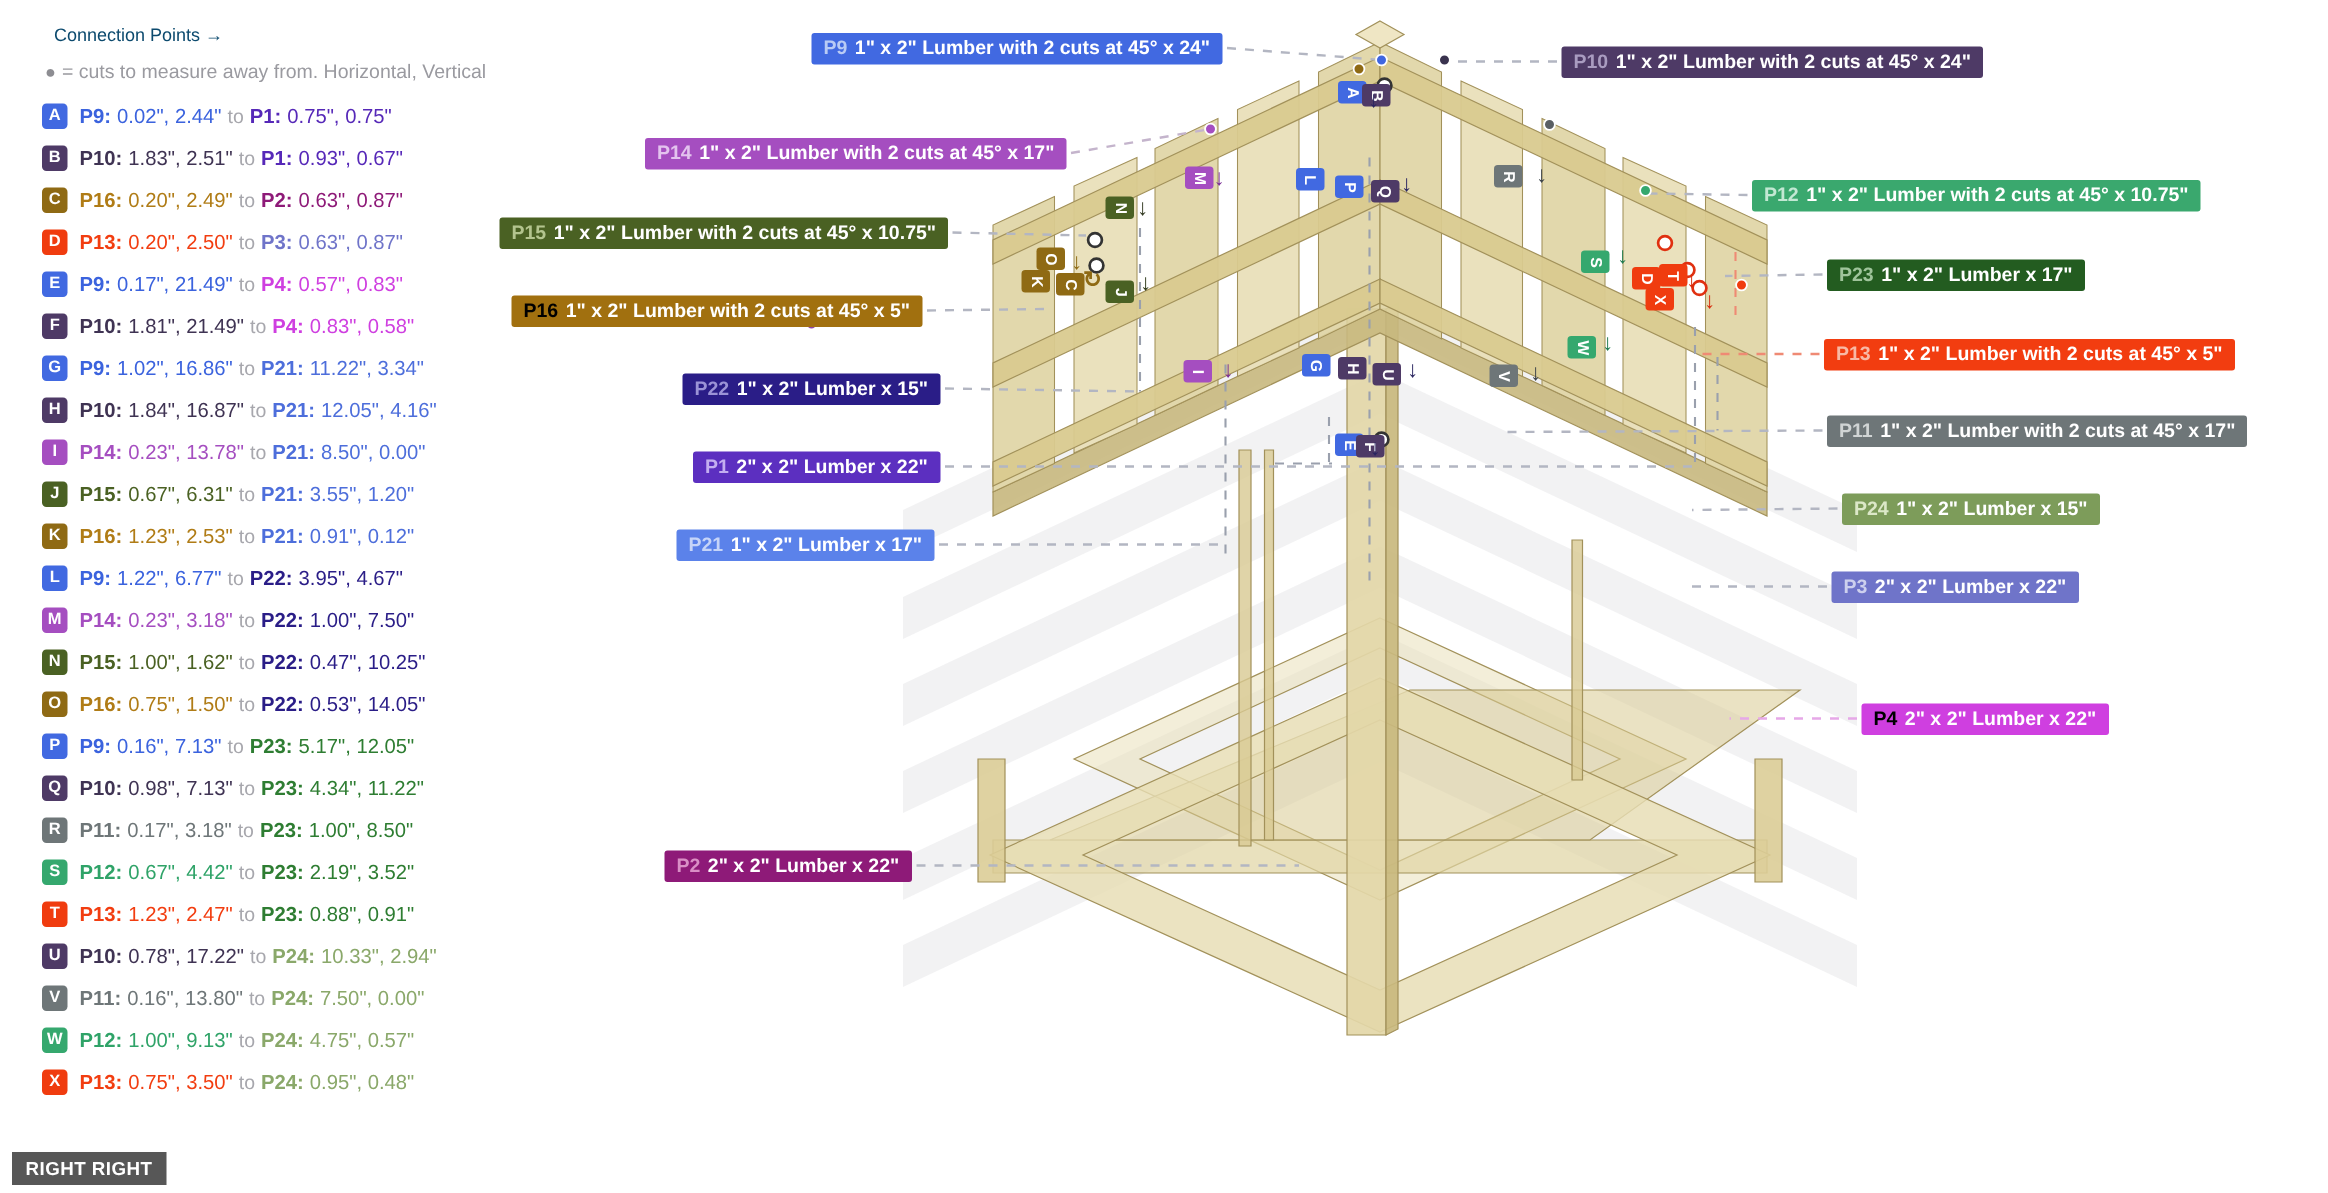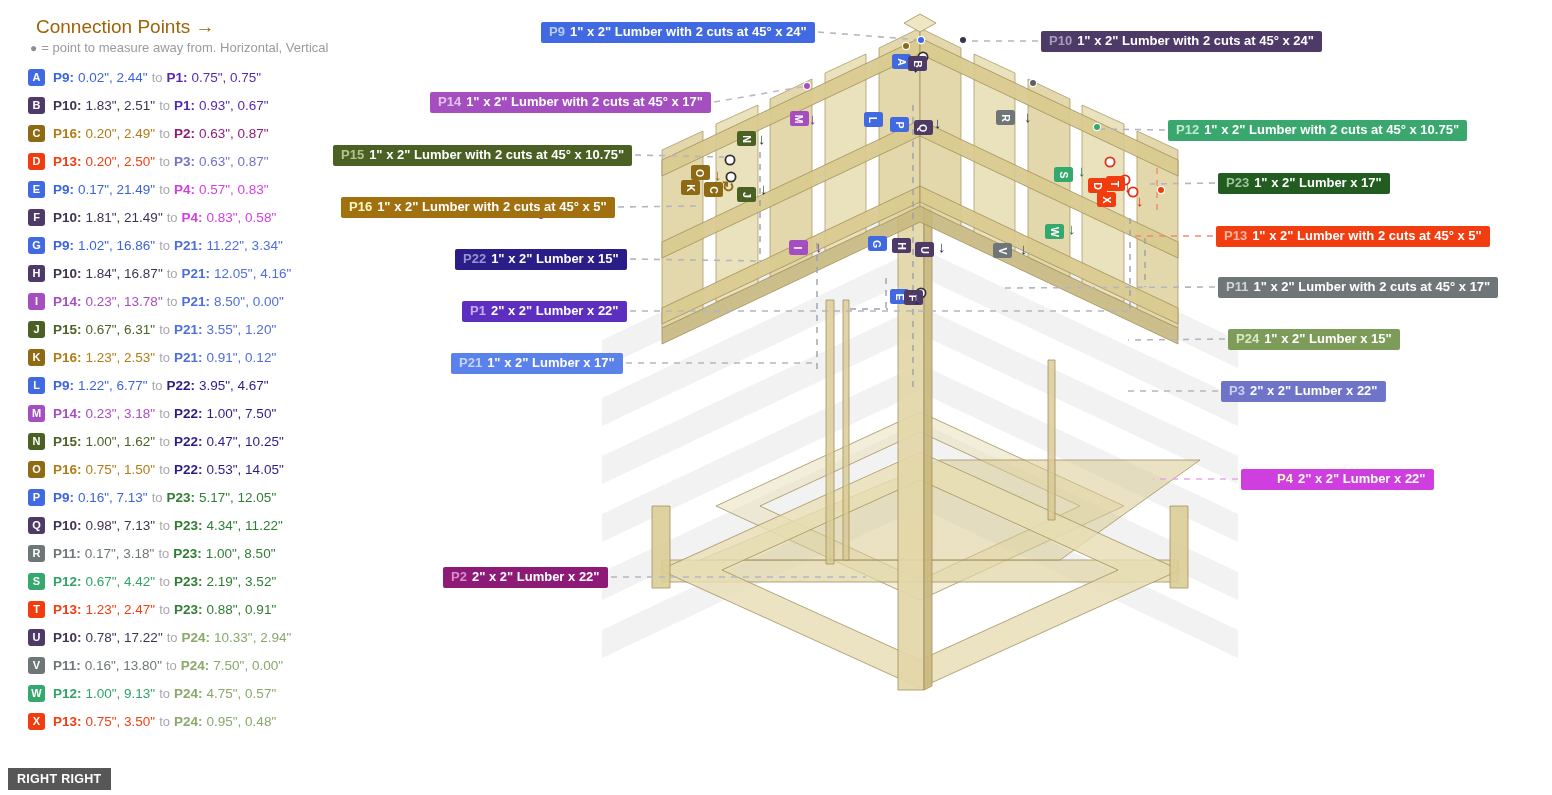--- a/index.html
+++ b/index.html
@@ -1,19 +1,19 @@
 <!DOCTYPE html>
 <html><head>
 <meta charset="utf-8">
 <style>
   html,body{margin:0;padding:0;background:#ffffff;}
   #canvas{position:relative;width:1552px;height:795px;overflow:hidden;
           font-family:"Liberation Sans",sans-serif;background:#ffffff;}
   
-  #hdr{position:absolute;left:36px;top:16px;color:#a16207;font-size:19px;}
+  #hdr{position:absolute;left:36px;top:16px;color:#0c4a6e;font-size:12px;}
   #legend{position:absolute;left:30px;top:40px;color:#9a9aa0;font-size:13px;}
   #legend .bullet{color:#8d8d92;font-size:12px;margin-right:4px;}
   
   #rows{position:absolute;left:28px;top:66px;z-index:9;}
   .row{position:absolute;left:0;height:22px;display:flex;align-items:center;white-space:nowrap;}
   .lbadge{display:inline-flex;align-items:center;justify-content:center;width:17px;height:17px;
           border-radius:3px;color:#fff;font-size:11px;font-weight:bold;margin-right:8px;}
   .row .seg{font-size:13.5px;font-weight:bold;margin-right:4px;}
   .row .vals{font-size:13.5px;font-weight:normal;margin-right:4px;}
   .row .to{font-size:13px;color:#a7a7ad;margin-right:4px;font-weight:normal;}
@@ -124,21 +124,21 @@
       <circle cx="730" cy="160" r="4.6" fill="#ffffff" stroke="#333333" stroke-width="1.8"></circle>
       <circle cx="731" cy="177" r="4.6" fill="#ffffff" stroke="#333333" stroke-width="1.8"></circle>
       <circle cx="921" cy="293" r="4.6" fill="#ffffff" stroke="#333333" stroke-width="1.8"></circle>
       <circle cx="1110" cy="162" r="4.6" fill="#ffffff" stroke="#e03010" stroke-width="1.8"></circle>
       <circle cx="1125" cy="180" r="4.6" fill="#ffffff" stroke="#e03010" stroke-width="1.8"></circle>
       <circle cx="1133" cy="192" r="4.6" fill="#ffffff" stroke="#e03010" stroke-width="1.8"></circle>
     </svg>
 
   <div id="hdr">Connection Points →</div>
   <div id="legend">
-    <span class="bullet">●</span><span>= point to measure away from. Horizontal, Vertical</span>
+    <span class="bullet">●</span><span>= cuts to measure away from. Horizontal, Vertical</span>
   </div>
 
   <div id="rows">
       <div class="row" style="top: 0px;">
         <span class="lbadge" style="background: rgb(65, 105, 225);">A</span>
         <span class="seg" style="color: rgb(59, 99, 222);">P9:</span>
         <span class="vals" style="color: rgb(59, 99, 222);">0.02", 2.44"</span>
         <span class="to">to</span>
         <span class="seg" style="color: rgb(86, 40, 184);">P1:</span>
         <span class="vals" style="color: rgb(86, 40, 184);">0.75", 0.75"</span>
@@ -327,32 +327,32 @@
         <span class="seg" style="color: rgb(138, 168, 106);">P24:</span>
         <span class="vals" style="color: rgb(138, 168, 106);">0.95", 0.48"</span>
       </div>
     </div>
 
   <div id="labels">
       <div class="plabel" style="left: 541px; top: 22px; background: rgb(65, 105, 225);"><span class="pfx" style="color: rgb(185, 203, 245);">P9</span><span>1" x 2" Lumber with 2 cuts at 45° x 24"</span></div>
       <div class="plabel" style="left: 1041px; top: 31px; background: rgb(78, 58, 102);"><span class="pfx" style="color: rgb(169, 156, 192);">P10</span><span>1" x 2" Lumber with 2 cuts at 45° x 24"</span></div>
       <div class="plabel" style="left: 430px; top: 92px; background: rgb(165, 78, 192);"><span class="pfx" style="color: rgb(227, 195, 238);">P14</span><span>1" x 2" Lumber with 2 cuts at 45° x 17"</span></div>
       <div class="plabel" style="left: 333px; top: 145px; background: rgb(74, 97, 35);"><span class="pfx" style="color: rgb(179, 196, 142);">P15</span><span>1" x 2" Lumber with 2 cuts at 45° x 10.75"</span></div>
-      <div class="plabel" style="left: 341px; top: 197px; background: rgb(161, 112, 15);"><span class="pfx" style="color: #fef9c3;">P16</span><span>1" x 2" Lumber with 2 cuts at 45° x 5"</span></div>
+      <div class="plabel" style="left: 341px; top: 197px; background: rgb(161, 112, 15);"><span class="pfx" style="color: #000000;">P16</span><span>1" x 2" Lumber with 2 cuts at 45° x 5"</span></div>
       <div class="plabel" style="left: 455px; top: 249px; background: rgb(42, 29, 135);"><span class="pfx" style="color: rgb(155, 147, 214);">P22</span><span>1" x 2" Lumber x 15"</span></div>
       <div class="plabel" style="left: 462px; top: 301px; background: rgb(92, 47, 192);"><span class="pfx" style="color: rgb(195, 174, 240);">P1</span><span>2" x 2" Lumber x 22"</span></div>
       <div class="plabel" style="left: 451px; top: 353px; background: rgb(91, 130, 234);"><span class="pfx" style="color: rgb(198, 212, 248);">P21</span><span>1" x 2" Lumber x 17"</span></div>
       <div class="plabel" style="left: 443px; top: 567px; background: rgb(142, 26, 120);"><span class="pfx" style="color: rgb(217, 143, 198);">P2</span><span>2" x 2" Lumber x 22"</span></div>
       <div class="plabel" style="left: 1168px; top: 120px; background: rgb(58, 168, 110);"><span class="pfx" style="color: rgb(194, 232, 211);">P12</span><span>1" x 2" Lumber with 2 cuts at 45° x 10.75"</span></div>
       <div class="plabel" style="left: 1218px; top: 173px; background: rgb(35, 92, 32);"><span class="pfx" style="color: rgb(159, 196, 155);">P23</span><span>1" x 2" Lumber x 17"</span></div>
       <div class="plabel" style="left: 1216px; top: 226px; background: rgb(242, 61, 16);"><span class="pfx" style="color: rgb(248, 185, 165);">P13</span><span>1" x 2" Lumber with 2 cuts at 45° x 5"</span></div>
       <div class="plabel" style="left: 1218px; top: 277px; background: rgb(110, 118, 120);"><span class="pfx" style="color: rgb(208, 212, 212);">P11</span><span>1" x 2" Lumber with 2 cuts at 45° x 17"</span></div>
       <div class="plabel" style="left: 1228px; top: 329px; background: rgb(125, 156, 90);"><span class="pfx" style="color: rgb(220, 232, 200);">P24</span><span>1" x 2" Lumber x 15"</span></div>
       <div class="plabel" style="left: 1221px; top: 381px; background: rgb(111, 116, 201);"><span class="pfx" style="color: rgb(205, 208, 238);">P3</span><span>2" x 2" Lumber x 22"</span></div>
-      <div class="plabel" style="left: 1241px; top: 469px; background: rgb(207, 63, 224);"><span class="pfx" style="color: #fef9c3; margin-left: 28px;">P4</span><span>2" x 2" Lumber x 22"</span></div>
+      <div class="plabel" style="left: 1241px; top: 469px; background: rgb(207, 63, 224);"><span class="pfx" style="color: #000000;">P4</span><span>2" x 2" Lumber x 22"</span></div>
     </div>
   <div id="badges">
       <div class="mbadge" style="left: 892px; top: 54px; background: rgb(65, 105, 225);">
         <span>A</span>
       </div>
       <div class="mbadge" style="left: 908px; top: 56px; background: rgb(78, 58, 102);">
         <span>B</span>
       </div>
       <div class="mbadge" style="left: 790px; top: 111px; background: rgb(165, 78, 192);">
         <span>M</span>

